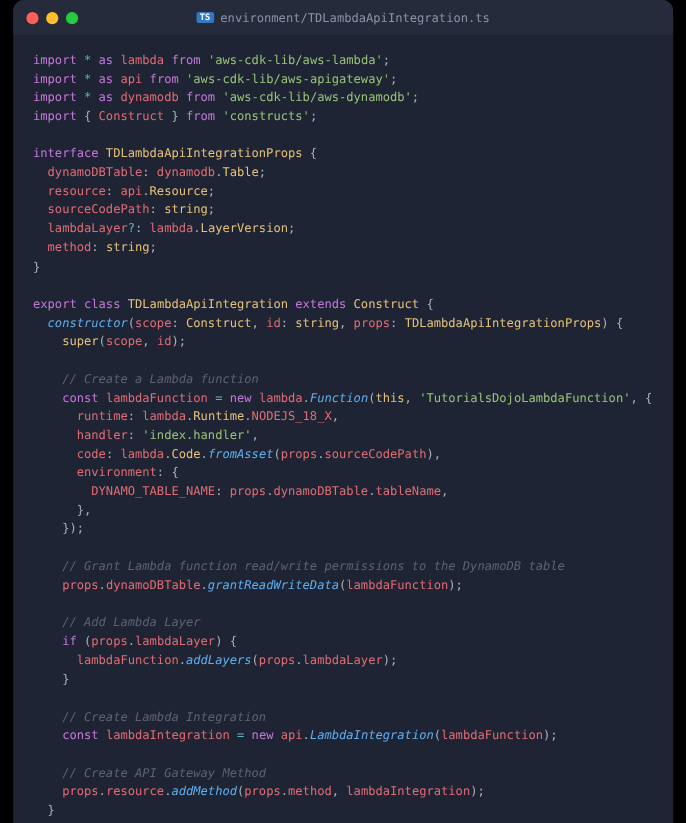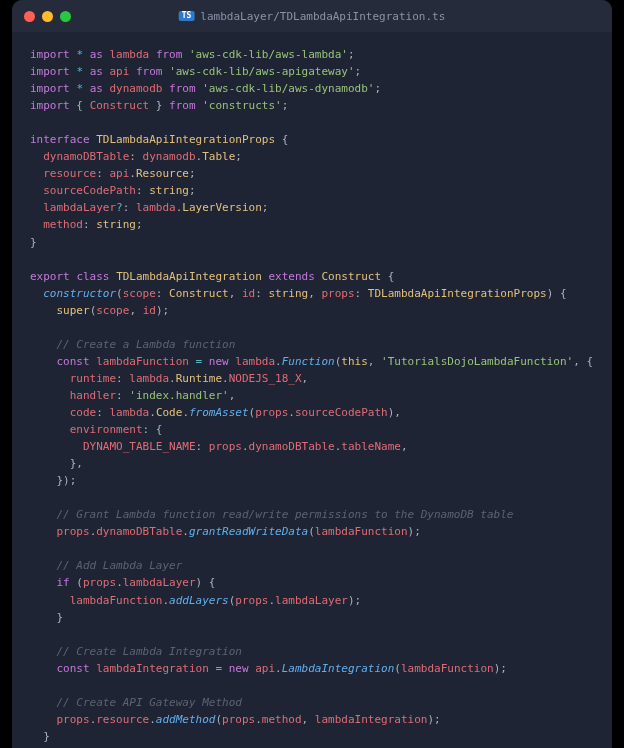--- a/index.html
+++ b/index.html
@@ -90,18 +90,18 @@
 
 <div class="window">
   <div class="titlebar">
     <div class="traffic-lights">
       <div class="light red"></div>
       <div class="light yellow"></div>
       <div class="light green"></div>
     </div>
     <div class="title">
       <span class="ts-badge">TS</span>
-      <span>lambdaLayer/TDLambdaApiIntegration.ts</span>
+      <span>environment/TDLambdaApiIntegration.ts</span>
     </div>
   </div>
   <div class="code-area" id="code-area"><div><span class="kw">import</span><span class="pn"> </span><span class="op">*</span><span class="pn"> </span><span class="kw">as</span><span class="pn"> </span><span class="id">lambda</span><span class="pn"> </span><span class="kw">from</span><span class="pn"> </span><span class="str">'aws-cdk-lib/aws-lambda'</span><span class="pn">;</span></div><div><span class="kw">import</span><span class="pn"> </span><span class="op">*</span><span class="pn"> </span><span class="kw">as</span><span class="pn"> </span><span class="id">api</span><span class="pn"> </span><span class="kw">from</span><span class="pn"> </span><span class="str">'aws-cdk-lib/aws-apigateway'</span><span class="pn">;</span></div><div><span class="kw">import</span><span class="pn"> </span><span class="op">*</span><span class="pn"> </span><span class="kw">as</span><span class="pn"> </span><span class="id">dynamodb</span><span class="pn"> </span><span class="kw">from</span><span class="pn"> </span><span class="str">'aws-cdk-lib/aws-dynamodb'</span><span class="pn">;</span></div><div><span class="kw">import</span><span class="pn"> { </span><span class="id">Construct</span><span class="pn"> } </span><span class="kw">from</span><span class="pn"> </span><span class="str">'constructs'</span><span class="pn">;</span></div><div>&nbsp;</div><div><span class="kw">interface</span><span class="pn"> </span><span class="cls">TDLambdaApiIntegrationProps</span><span class="pn"> {</span></div><div><span class="pn">  </span><span class="prop">dynamoDBTable</span><span class="pn">: </span><span class="id">dynamodb</span><span class="pn">.</span><span class="cls">Table</span><span class="pn">;</span></div><div><span class="pn">  </span><span class="prop">resource</span><span class="pn">: </span><span class="id">api</span><span class="pn">.</span><span class="cls">Resource</span><span class="pn">;</span></div><div><span class="pn">  </span><span class="prop">sourceCodePath</span><span class="pn">: </span><span class="cls">string</span><span class="pn">;</span></div><div><span class="pn">  </span><span class="prop">lambdaLayer</span><span class="op">?</span><span class="pn">: </span><span class="id">lambda</span><span class="pn">.</span><span class="cls">LayerVersion</span><span class="pn">;</span></div><div><span class="pn">  </span><span class="prop">method</span><span class="pn">: </span><span class="cls">string</span><span class="pn">;</span></div><div><span class="pn">}</span></div><div>&nbsp;</div><div><span class="kw">export</span><span class="pn"> </span><span class="kw">class</span><span class="pn"> </span><span class="cls">TDLambdaApiIntegration</span><span class="pn"> </span><span class="kw">extends</span><span class="pn"> </span><span class="cls">Construct</span><span class="pn"> {</span></div><div><span class="pn">  </span><span class="fn">constructor</span><span class="pn">(</span><span class="id">scope</span><span class="pn">: </span><span class="cls">Construct</span><span class="pn">, </span><span class="id">id</span><span class="pn">: </span><span class="cls">string</span><span class="pn">, </span><span class="id">props</span><span class="pn">: </span><span class="cls">TDLambdaApiIntegrationProps</span><span class="pn">) {</span></div><div><span class="pn">    </span><span class="this">super</span><span class="pn">(</span><span class="id">scope</span><span class="pn">, </span><span class="id">id</span><span class="pn">);</span></div><div>&nbsp;</div><div><span class="pn">    </span><span class="cmt">// Create a Lambda function</span></div><div><span class="pn">    </span><span class="kw">const</span><span class="pn"> </span><span class="id">lambdaFunction</span><span class="pn"> </span><span class="op">=</span><span class="pn"> </span><span class="kw">new</span><span class="pn"> </span><span class="id">lambda</span><span class="pn">.</span><span class="fn">Function</span><span class="pn">(</span><span class="this">this</span><span class="pn">, </span><span class="str">'TutorialsDojoLambdaFunction'</span><span class="pn">, {</span></div><div><span class="pn">      </span><span class="prop">runtime</span><span class="pn">: </span><span class="id">lambda</span><span class="pn">.</span><span class="cls">Runtime</span><span class="pn">.</span><span class="id">NODEJS_18_X</span><span class="pn">,</span></div><div><span class="pn">      </span><span class="prop">handler</span><span class="pn">: </span><span class="str">'index.handler'</span><span class="pn">,</span></div><div><span class="pn">      </span><span class="prop">code</span><span class="pn">: </span><span class="id">lambda</span><span class="pn">.</span><span class="cls">Code</span><span class="pn">.</span><span class="fn">fromAsset</span><span class="pn">(</span><span class="id">props</span><span class="pn">.</span><span class="id">sourceCodePath</span><span class="pn">),</span></div><div><span class="pn">      </span><span class="prop">environment</span><span class="pn">: {</span></div><div><span class="pn">        </span><span class="id">DYNAMO_TABLE_NAME</span><span class="pn">: </span><span class="id">props</span><span class="pn">.</span><span class="id">dynamoDBTable</span><span class="pn">.</span><span class="id">tableName</span><span class="pn">,</span></div><div><span class="pn">      },</span></div><div><span class="pn">    });</span></div><div>&nbsp;</div><div><span class="pn">    </span><span class="cmt">// Grant Lambda function read/write permissions to the DynamoDB table</span></div><div><span class="pn">    </span><span class="id">props</span><span class="pn">.</span><span class="id">dynamoDBTable</span><span class="pn">.</span><span class="fn">grantReadWriteData</span><span class="pn">(</span><span class="id">lambdaFunction</span><span class="pn">);</span></div><div>&nbsp;</div><div><span class="pn">    </span><span class="cmt">// Add Lambda Layer</span></div><div><span class="pn">    </span><span class="kw">if</span><span class="pn"> (</span><span class="id">props</span><span class="pn">.</span><span class="id">lambdaLayer</span><span class="pn">) {</span></div><div><span class="pn">      </span><span class="id">lambdaFunction</span><span class="pn">.</span><span class="fn">addLayers</span><span class="pn">(</span><span class="id">props</span><span class="pn">.</span><span class="id">lambdaLayer</span><span class="pn">);</span></div><div><span class="pn">    }</span></div><div>&nbsp;</div><div><span class="pn">    </span><span class="cmt">// Create Lambda Integration</span></div><div><span class="pn">    </span><span class="kw">const</span><span class="pn"> </span><span class="id">lambdaIntegration</span><span class="pn"> </span><span class="op">=</span><span class="pn"> </span><span class="kw">new</span><span class="pn"> </span><span class="id">api</span><span class="pn">.</span><span class="fn">LambdaIntegration</span><span class="pn">(</span><span class="id">lambdaFunction</span><span class="pn">);</span></div><div>&nbsp;</div><div><span class="pn">    </span><span class="cmt">// Create API Gateway Method</span></div><div><span class="pn">    </span><span class="id">props</span><span class="pn">.</span><span class="id">resource</span><span class="pn">.</span><span class="fn">addMethod</span><span class="pn">(</span><span class="id">props</span><span class="pn">.</span><span class="id">method</span><span class="pn">, </span><span class="id">lambdaIntegration</span><span class="pn">);</span></div><div><span class="pn">  }</span></div><div><span class="pn">}</span></div></div>
   <div class="footer">codesnap.dev</div>
 </div>
 
 </body></html>

